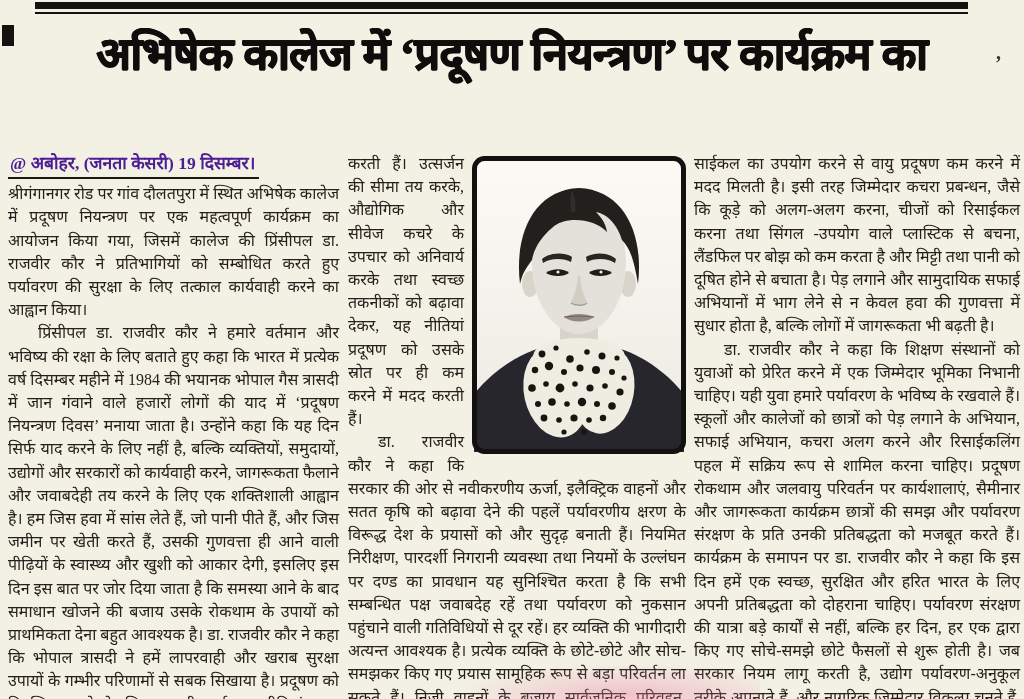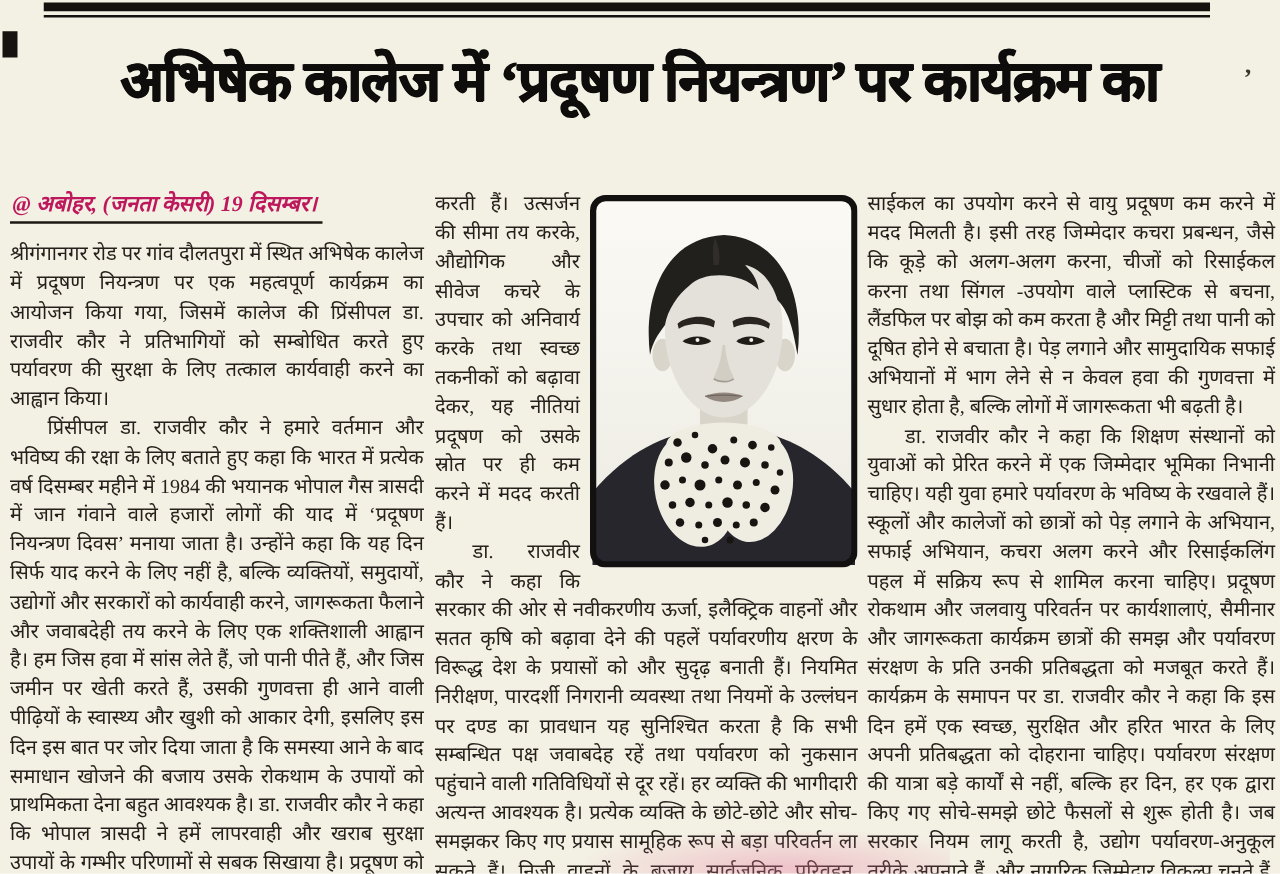--- a/index.html
+++ b/index.html
@@ -12,21 +12,21 @@
     color:#201c18;
   }
   .corner-blot{
     position:absolute;left:2px;top:25px;width:12px;height:21px;
     background:#15120f;
   }
   .rule{position:absolute;left:35px;width:933px;background:#14110e;}
   .rule-thick{top:2px;height:7px;}
   .rule-thin{top:12px;height:2px;}
   .headline{
-    position:absolute;left:20px;top:35px;width:984px;
+    position:absolute;left:20px;top:24px;width:984px;
     text-align:center;
     font-weight:700;
     color:#0f0d0b;
     font-size:45px;
     line-height:60px;
     letter-spacing:-0.5px;
     text-shadow:0.8px 0 0 currentColor,-0.8px 0 0 currentColor,0 0.5px 0 currentColor;
     white-space:nowrap;
   }
   .quote-blot{
@@ -41,23 +41,22 @@
   }
   .col1{left:8px;width:331px;}
   .col2{left:348px;width:338px;}
   .col3{left:694px;width:326px;}
   .dateline{
     font-weight:700;
     font-size:17.5px;
     display:inline-block;
     border-bottom:2px solid #1c1813;
     padding:0 4px 2px 2px;
-    margin-bottom:13px;
-    color:#be185d;
-    font-style:italic;
+    margin-bottom:3px;
+    color:#4c1d95;
   }
   .para{margin:0;}
   .para.indent{text-indent:30px;}
   .photo{
     float:right;
     width:214px;height:298px;
     margin:4px 0 6px 8px;
   }
   .photo svg{display:block;width:100%;height:100%;}
   .pink-smudge{

